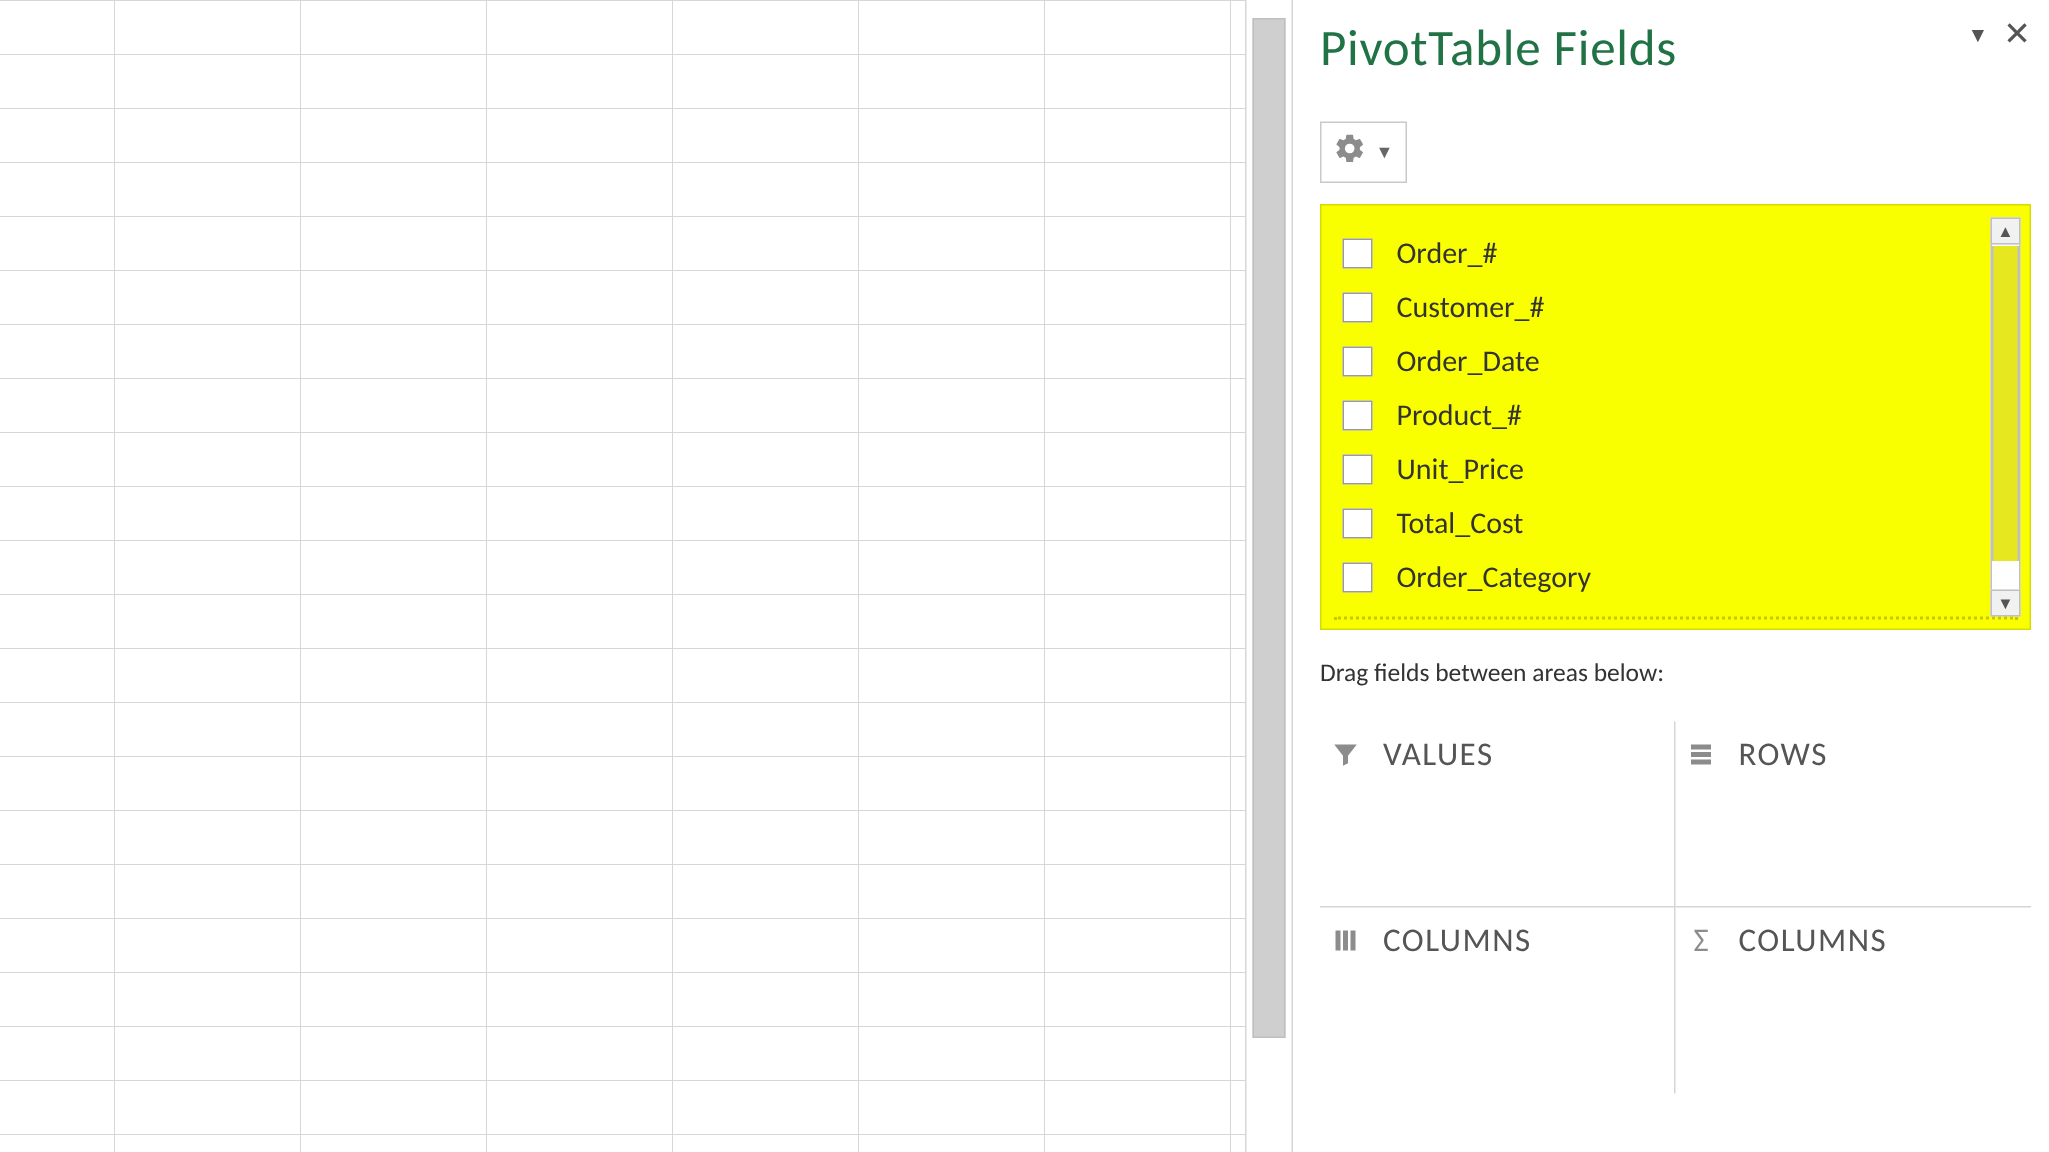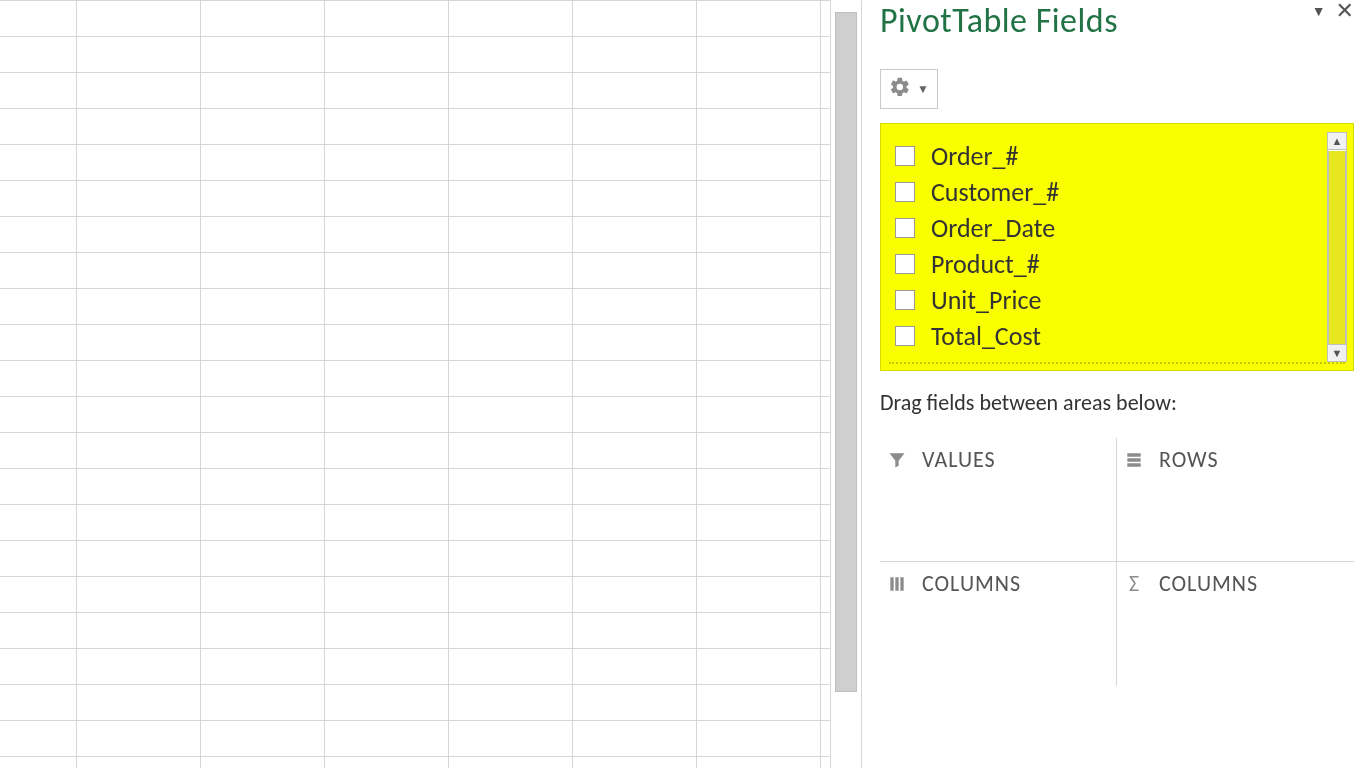--- a/index.html
+++ b/index.html
@@ -20,21 +20,21 @@
     flex: 0 0 32px; height: 100%; position: relative; background:#fff;
     border-left: 1px solid #d6d6d6; border-right: 1px solid #d6d6d6;
   }
   .vscroll-thumb {
     position: absolute; left: 4px; right: 4px; top: 12px; height: 680px;
     background: #cfcfcf; border: 1px solid #bfbfbf;
   }
 
   
   .panel { flex: 1; padding: 0 12px 0 18px; background:#fff; color:#333; display:flex; flex-direction:column; }
-  .panel-header { display:flex; align-items:flex-start; justify-content:space-between; padding-top:0; }
+  .panel-header { display:flex; align-items:flex-start; justify-content:space-between; padding-top:12px; }
   .panel-title { color:#217346; font-size:34px; font-weight:400; letter-spacing:0.5px; }
   .panel-ctrls { display:flex; gap:10px; align-items:center; padding-top:2px; }
   .panel-ctrls span { color:#555; font-size:18px; }
   .panel-ctrls .dd { font-size:14px; }
   .panel-ctrls .x { font-size:22px; line-height:18px; }
 
   .subhdr { display:flex; align-items:center; justify-content:space-between; margin-top:28px; }
   .subhdr-text { font-size:22px; color:#333; }
   .gearbox {
     display:flex; align-items:center; gap:6px; border:1px solid #c9c9c9;
@@ -49,39 +49,39 @@
   }
   .field-list::after{
     content:""; position:absolute; left:8px; right:8px; bottom:6px;
     border-top:2px dotted #c7c700;
   }
   .field-row { display:flex; align-items:center; gap:16px; height:36px; }
   .field-row input[type=checkbox]{
     width:20px; height:20px; appearance:none; background:#fff;
     border:1px solid #9a9a9a;
   }
-  .field-label { font-size:26px; color:#333; }
+  .field-label { font-size:20px; color:#333; }
 
   .field-scroll {
     position:absolute; top:8px; right:6px; bottom:8px; width:20px;
     background:#fff; border:1px solid #c0c0c0;
   }
   .field-scroll .arrow-up, .field-scroll .arrow-down{
     position:absolute; left:0; right:0; height:18px; display:flex;
     align-items:center; justify-content:center; font-size:11px; color:#555;
     background:#f1f1f1; border:1px solid #c0c0c0; margin:-1px;
   }
   .field-scroll .arrow-up{ top:0; }
   .field-scroll .arrow-down{ bottom:0; }
   .field-scroll .thumb{
     position:absolute; left:0; right:0; top:18px; height:210px;
     background:#e7e720; border-left:1px solid #c0c0c0; border-right:1px solid #c0c0c0;
   }
 
-  .drag-hint { font-size:22px; margin-top:18px; color:#333; }
+  .drag-hint { font-size:17px; margin-top:18px; color:#333; }
 
   .areas { margin-top:22px; display:grid; grid-template-columns:1fr 1fr; grid-template-rows:124px 124px; }
   .area { padding:8px 6px 4px 6px; }
   .area:nth-child(odd){ border-right:1px solid #d6d6d6; }
   .area:nth-child(-n+2){ border-bottom:1px solid #d6d6d6; }
   .area-header { display:flex; align-items:center; gap:14px; color:#555; }
   .area-title { font-size:22px; letter-spacing:1px; }
   .area-icon { width:22px; height:22px; display:flex; align-items:center; justify-content:center; }
   .area-icon svg { width:20px; height:20px; fill:#8c8c8c; }
   .sigma { font-size:22px; color:#8c8c8c; font-weight:400; }
@@ -140,20 +140,24 @@
             <span class="field-label">Product_#</span>
           </div>
           <div class="field-row">
             <input type="checkbox" style="">
             <span class="field-label">Unit_Price</span>
           </div>
           <div class="field-row">
             <input type="checkbox" style="">
             <span class="field-label">Total_Cost</span>
           </div>
+          <div class="field-row">
+            <input type="checkbox" style="">
+            <span class="field-label">Order_Category</span>
+          </div>
         </div>
       <div class="field-scroll">
         <div class="arrow-up">▲</div>
         <div class="thumb"></div>
         <div class="arrow-down">▼</div>
       </div>
     </div>
 
     <div class="drag-hint">Drag fields between areas below:</div>
 

